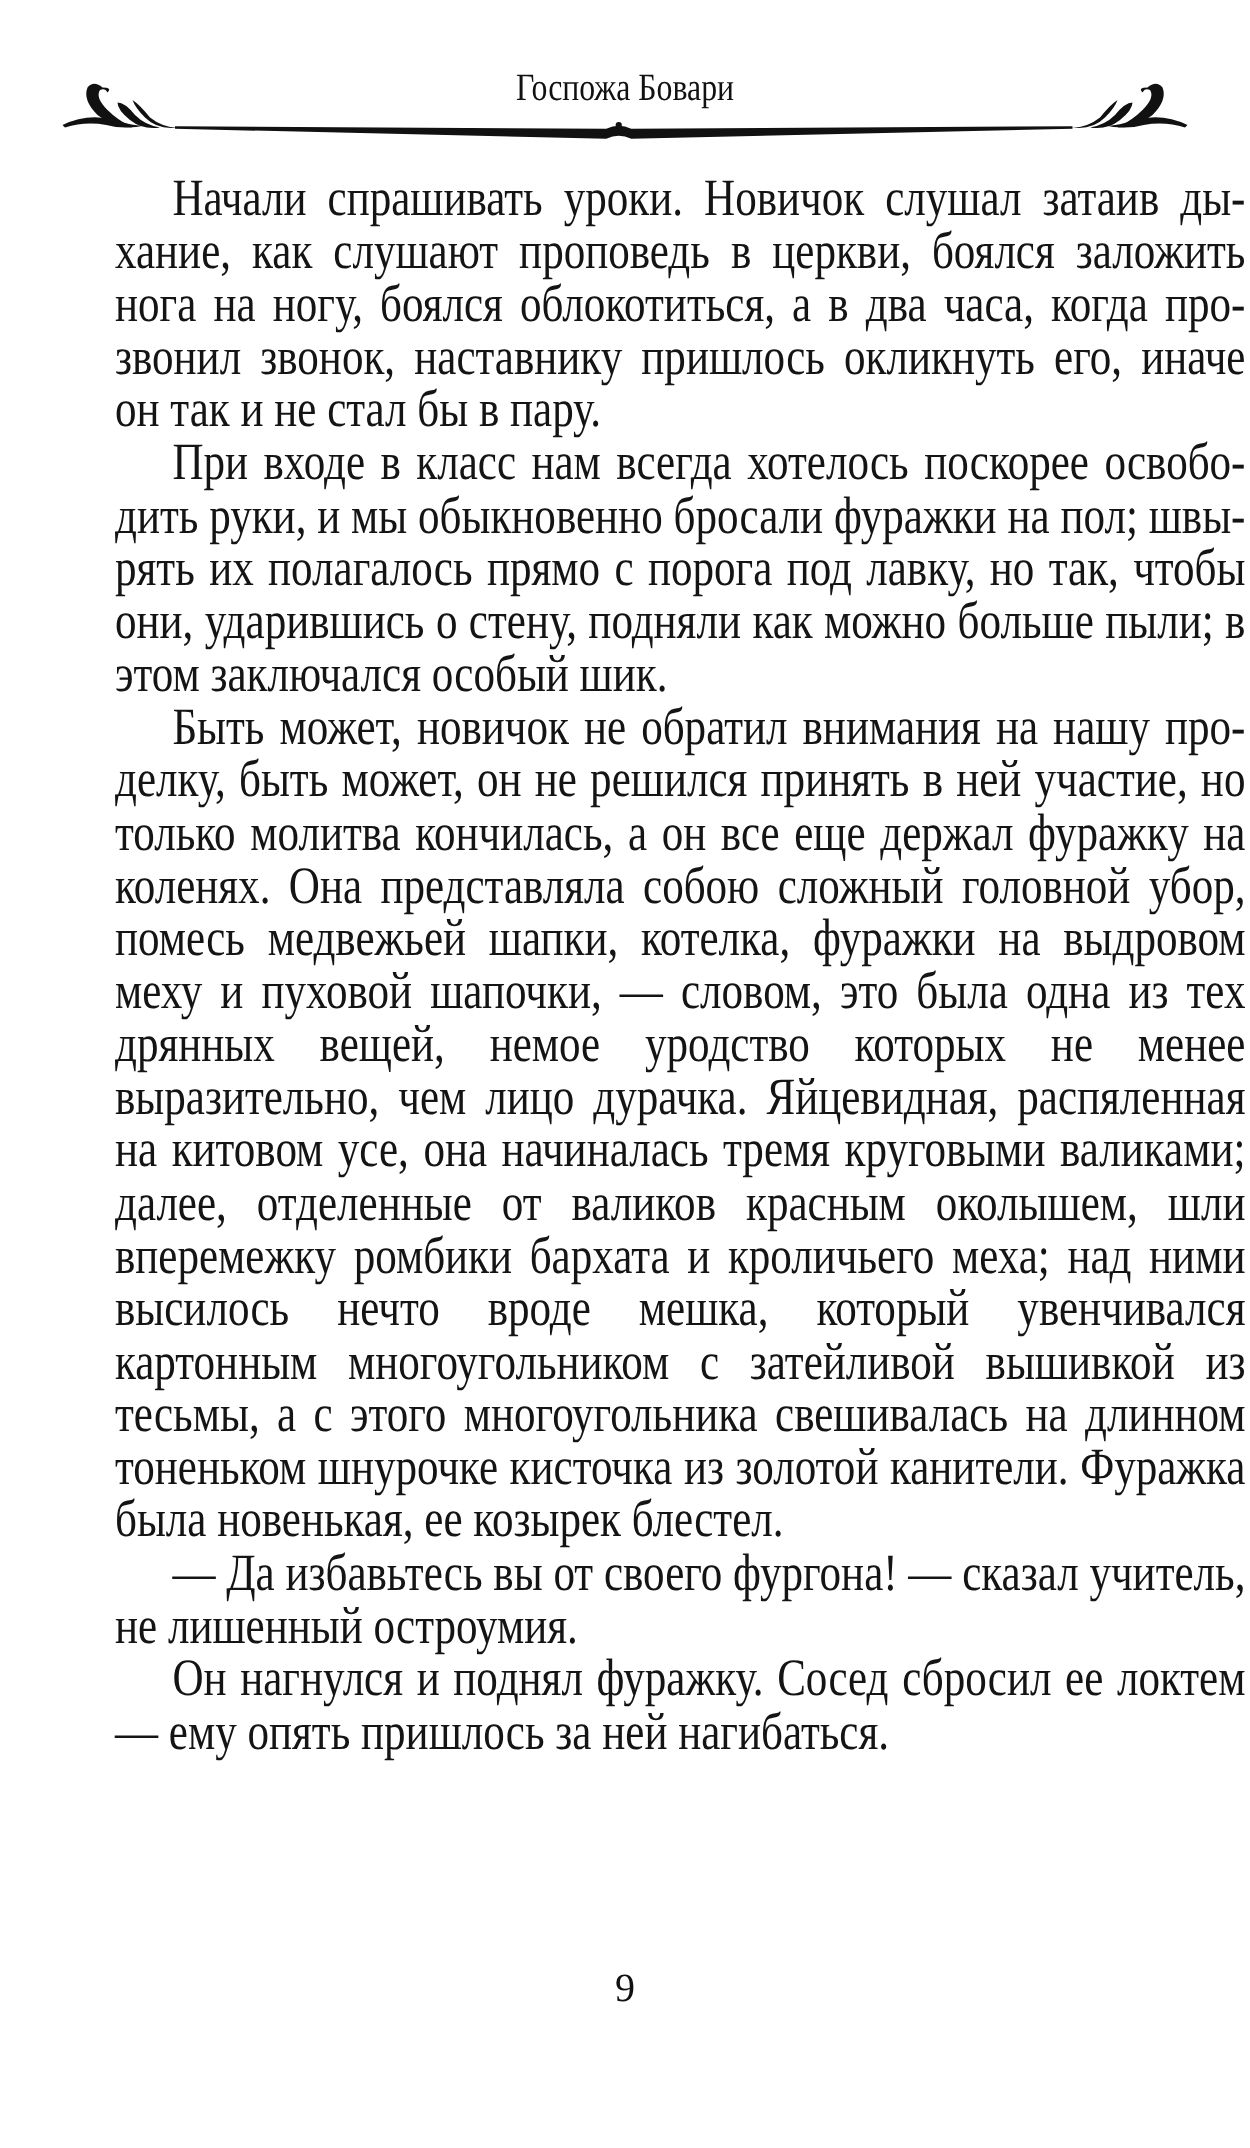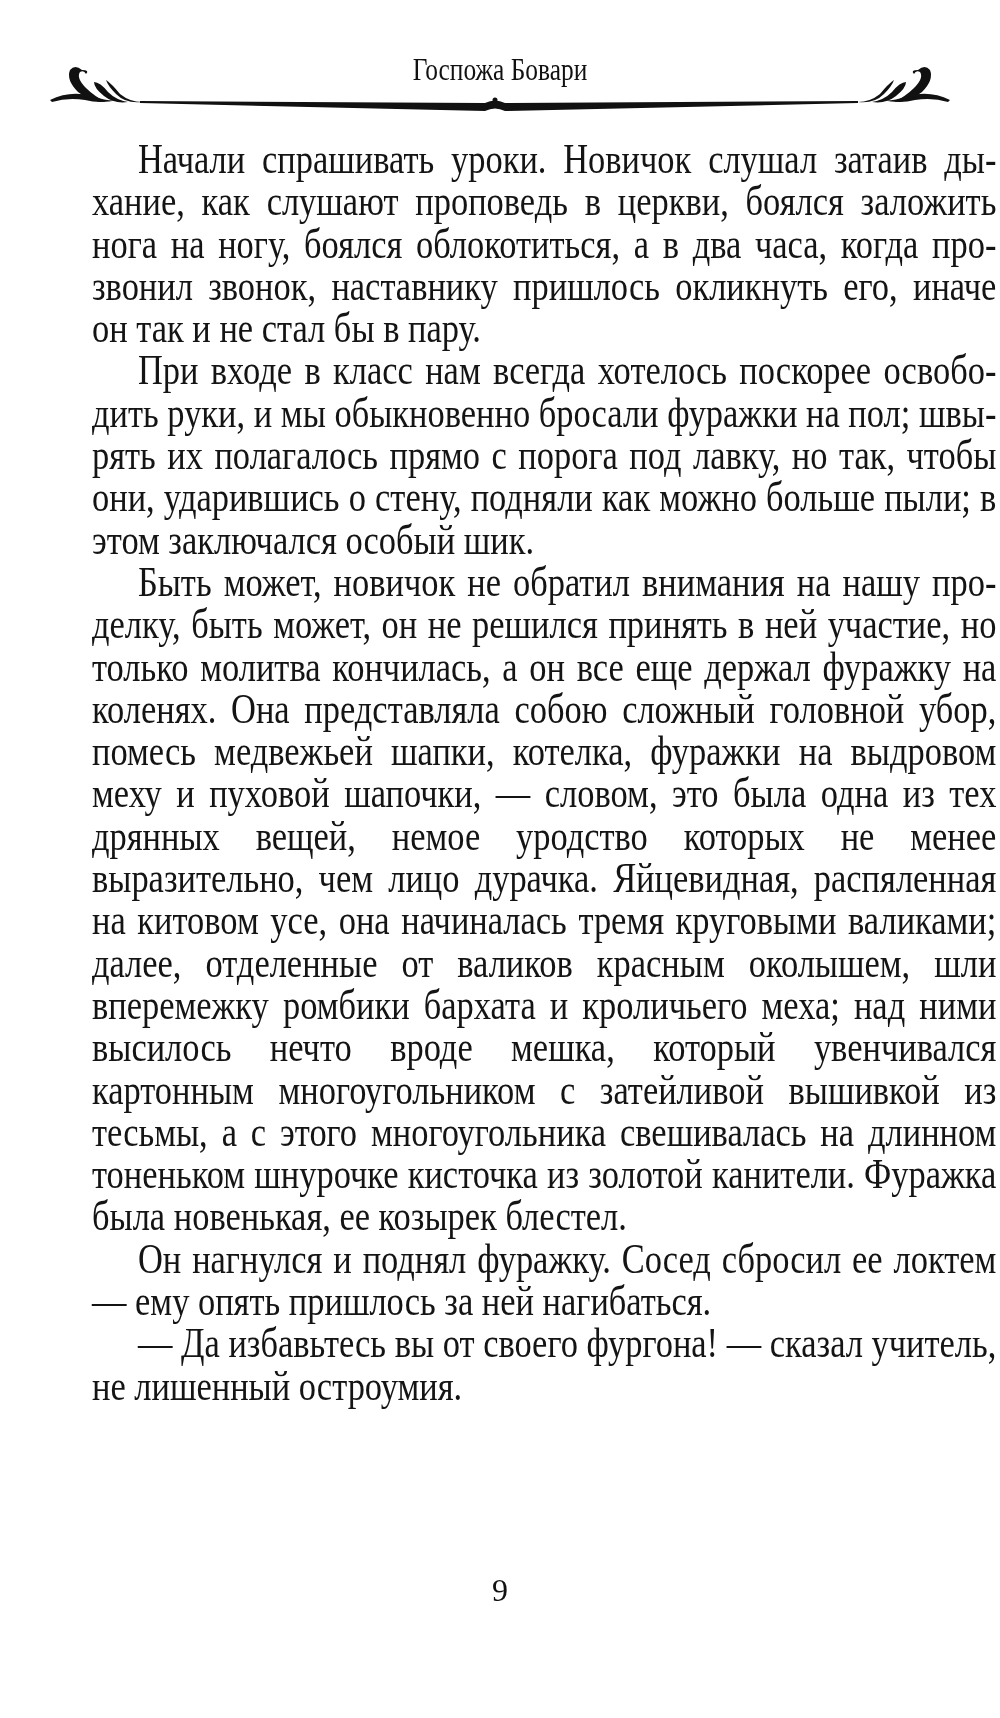--- a/index.html
+++ b/index.html
@@ -96,17 +96,17 @@
       <path d="M106 80 Q112 84 120 94 Q130 102 142 102 Q126 104 116 94 Q108 86 106 80 Z" fill="#111"></path>
     </g>
   </svg>
   <div class="running-title">Госпожа Бовари</div>
 </div>
 
 <div class="body-text">
   <p><span class="condensed">Начали спрашивать уроки. Новичок слушал затаив ды­хание, как слушают проповедь в церкви, боялся заложить нога на ногу, боялся облокотиться, а в два часа, когда про­звонил звонок, наставнику пришлось окликнуть его, иначе он так и не стал бы в пару.</span></p>
   <p><span class="condensed">При входе в класс нам всегда хотелось поскорее освобо­дить руки, и мы обыкновенно бросали фуражки на пол; швы­рять их полагалось прямо с порога под лавку, но так, чтобы они, ударившись о стену, подняли как можно больше пыли; в этом заключался особый шик.</span></p>
   <p><span class="condensed">Быть может, новичок не обратил внимания на нашу про­делку, быть может, он не решился принять в ней участие, но только молитва кончилась, а он все еще держал фуражку на коленях. Она представляла собою сложный головной убор, по­месь медвежьей шапки, котелка, фуражки на выдровом меху и пуховой шапочки, — словом, это была одна из тех дрянных вещей, немое уродство которых не менее выразительно, чем лицо дурачка. Яйцевидная, распяленная на китовом усе, она начиналась тремя круговыми валиками; далее, отделенные от валиков красным околышем, шли вперемежку ромбики барха­та и кроличьего меха; над ними высилось нечто вроде мешка, который увенчивался картонным многоугольником с затей­ливой вышивкой из тесьмы, а с этого многоугольника свеши­валась на длинном тоненьком шнурочке кисточка из золотой канители. Фуражка была новенькая, ее козырек блестел.</span></p>
+  <p><span class="condensed">— Да избавьтесь вы от своего фургона! — сказал учитель, не лишенный остроумия.</span></p>
   <p><span class="condensed">Он нагнулся и поднял фуражку. Сосед сбросил ее лок­тем — ему опять пришлось за ней нагибаться.</span></p>
-  <p><span class="condensed">— Да избавьтесь вы от своего фургона! — сказал учитель, не лишенный остроумия.</span></p>
 </div>
 
 <div class="page-number">9</div>
 
 </body></html>

